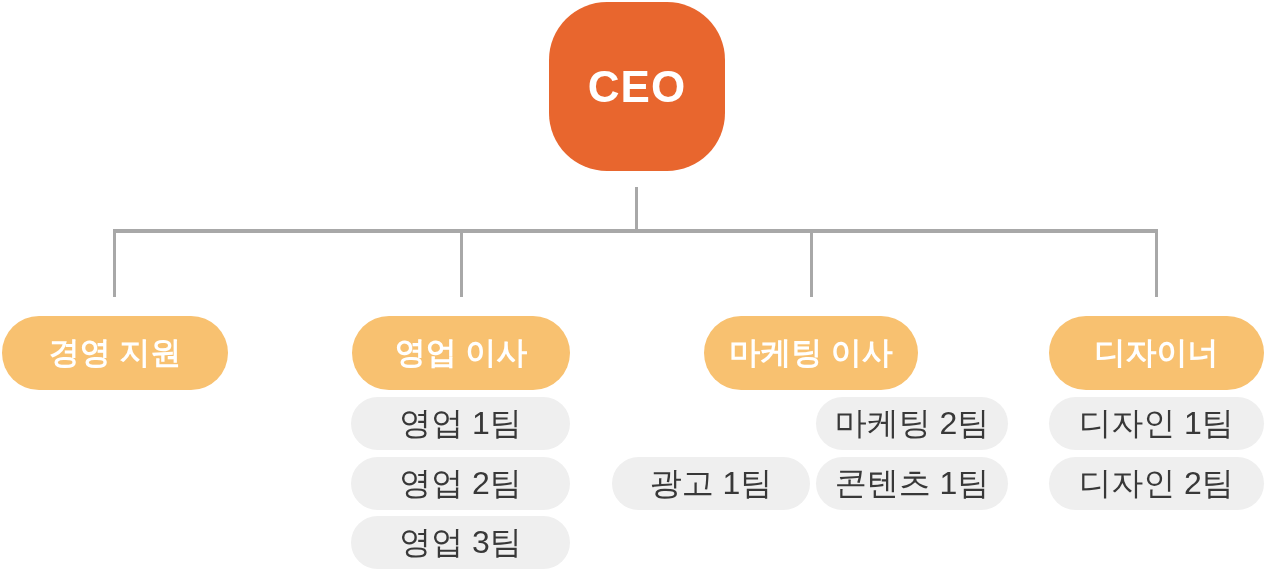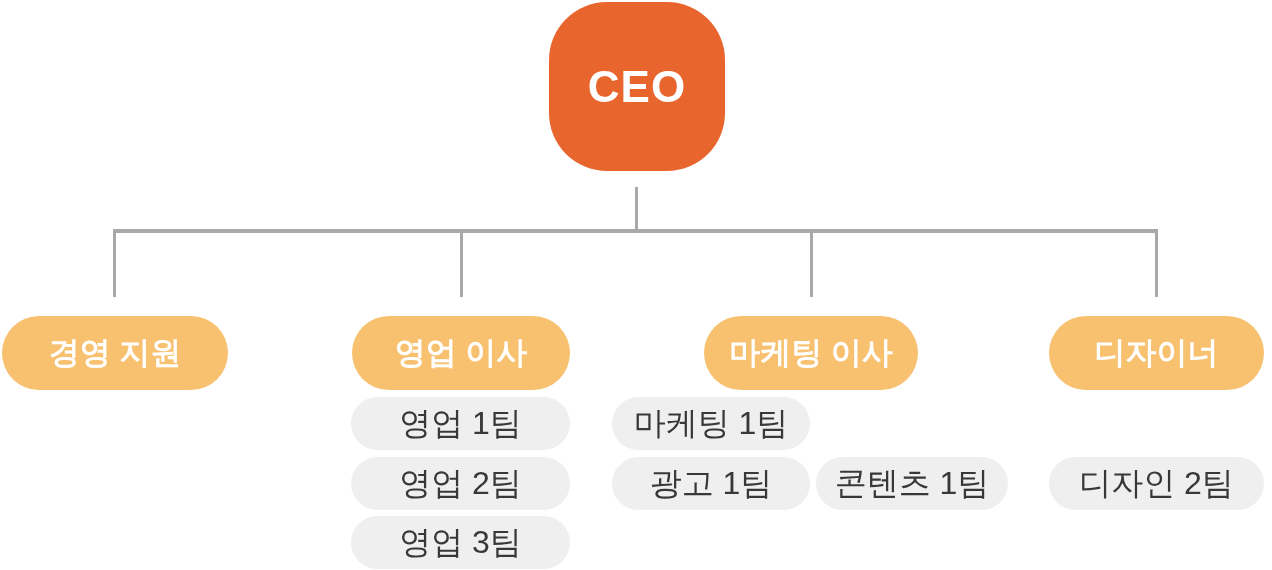--- a/index.html
+++ b/index.html
@@ -80,20 +80,21 @@
 
   <div class="pill pill-dept dept-2">영업 이사</div>
   <div class="pill pill-dept dept-1">경영 지원</div>
   <div class="pill pill-dept dept-4">디자이너</div>
   <div class="pill pill-dept dept-3">마케팅 이사</div>
 
   <div class="pill pill-team col-sales row-1">영업 1팀</div>
   <div class="pill pill-team col-sales row-2">영업 2팀</div>
   <div class="pill pill-team col-sales row-3">영업 3팀</div>
 
-  <div class="pill pill-team col-mkt-left row-1">마케팅 1팀</div>
   <div class="pill pill-team col-mkt-left row-2">광고 1팀</div>
 
+  <div class="pill pill-team col-mkt-right row-1">마케팅 2팀</div>
   <div class="pill pill-team col-mkt-right row-2">콘텐츠 1팀</div>
 
+  <div class="pill pill-team col-design row-1">디자인 1팀</div>
   <div class="pill pill-team col-design row-2">디자인 2팀</div>
 
 </div>
 
 </body></html>

